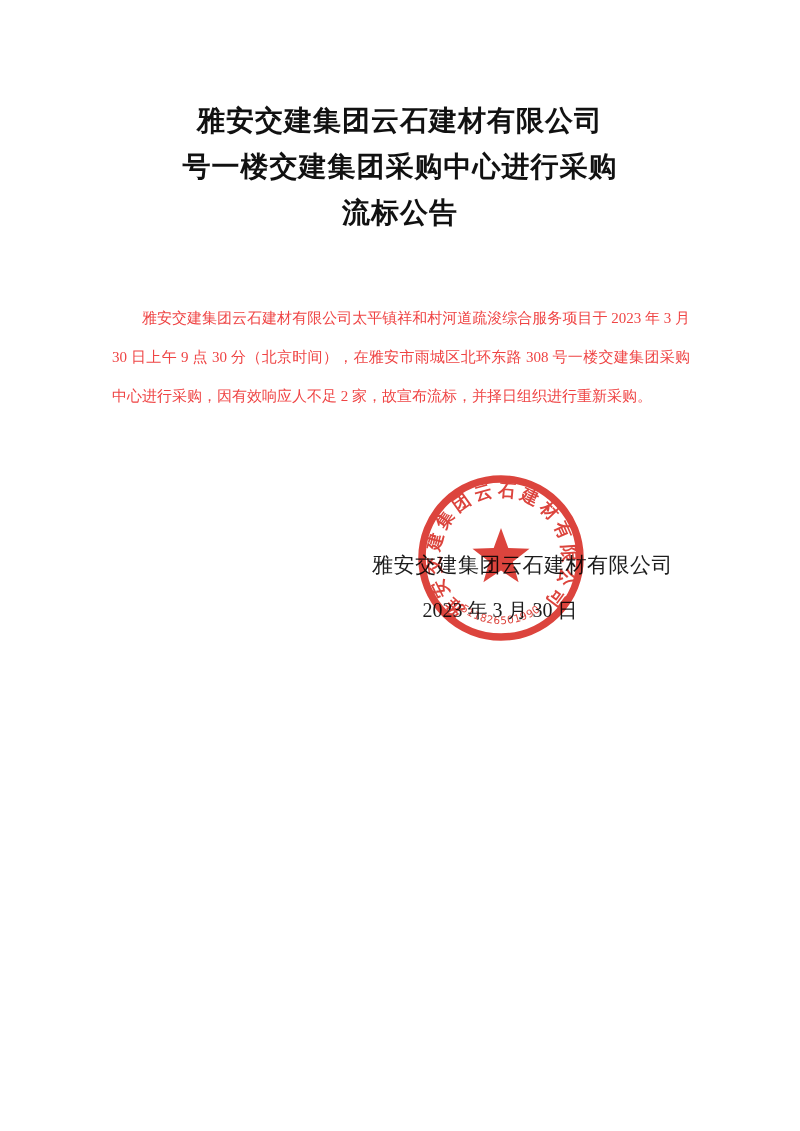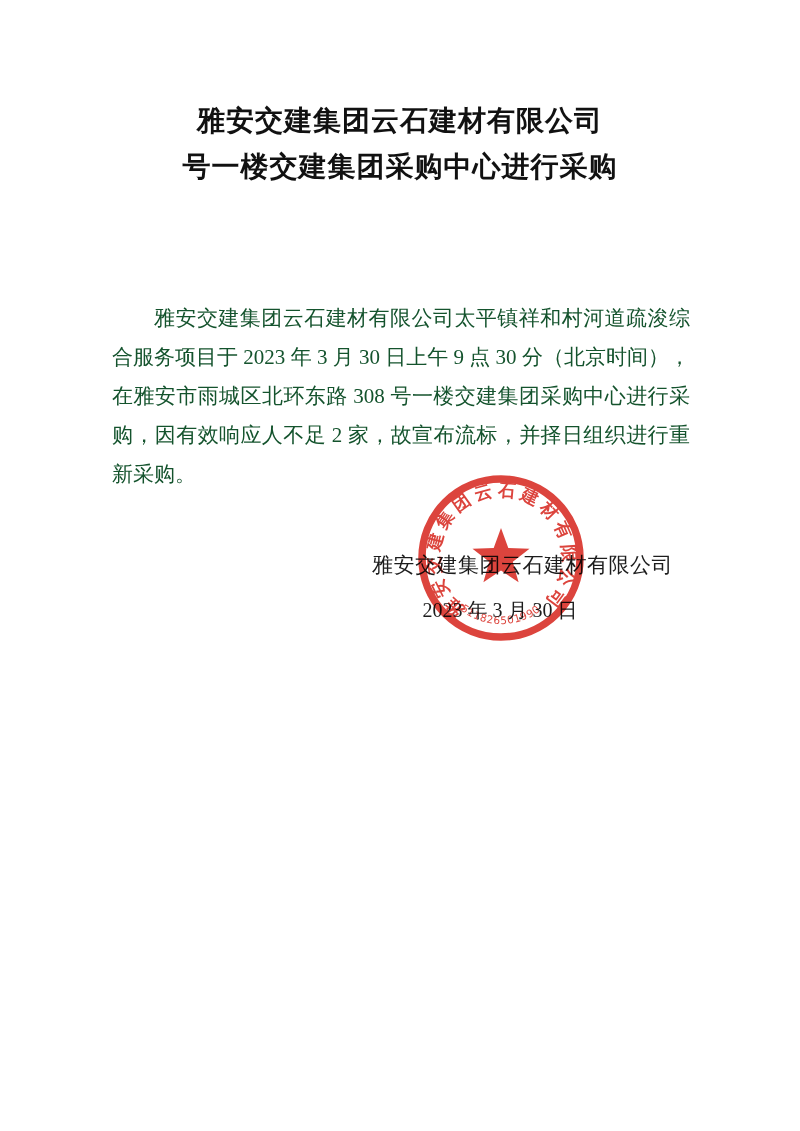--- a/index.html
+++ b/index.html
@@ -25,25 +25,25 @@
     line-height: 46px;
     letter-spacing: 1px;
     color: #111111;
   }
   .doc-title .title-line { display: block; }
   .body-paragraph {
     position: absolute;
     top: 299px;
     left: 112px;
     width: 578px;
-    font-size: 21px;
+    font-size: 15px;
     line-height: 39px;
     text-align: justify;
     text-indent: 2em;
-    color: #14532d;
+    color: #ef4444;
   }
   .signature-company {
     position: absolute;
     top: 551px;
     right: 133px;
     font-size: 21px;
     letter-spacing: 0.5px;
     color: #1c1c1c;
     white-space: nowrap;
   }
@@ -70,20 +70,21 @@
   .seal svg { width: 100%; height: 100%; }
 </style>
 </head>
 <body>
 
 <div class="page">
 
   <div class="doc-title">
     <span class="title-line">雅安交建集团云石建材有限公司</span>
     <span class="title-line">号一楼交建集团采购中心进行采购</span>
+    <span class="title-line">流标公告</span>
   </div>
 
   <div class="body-paragraph">雅安交建集团云石建材有限公司太平镇祥和村河道疏浚综合服务项目于 2023 年 3 月 30 日上午 9 点 30 分（北京时间），在雅安市雨城区北环东路 308 号一楼交建集团采购中心进行采购，因有效响应人不足 2 家，故宣布流标，并择日组织进行重新采购。</div>
 
   <div class="signature-company">雅安交建集团云石建材有限公司</div>
 
   <div class="signature-date">2023 年 3 月 30 日</div>
 
   <div class="seal">
     <svg viewBox="0 0 168 168" xmlns="http://www.w3.org/2000/svg">

